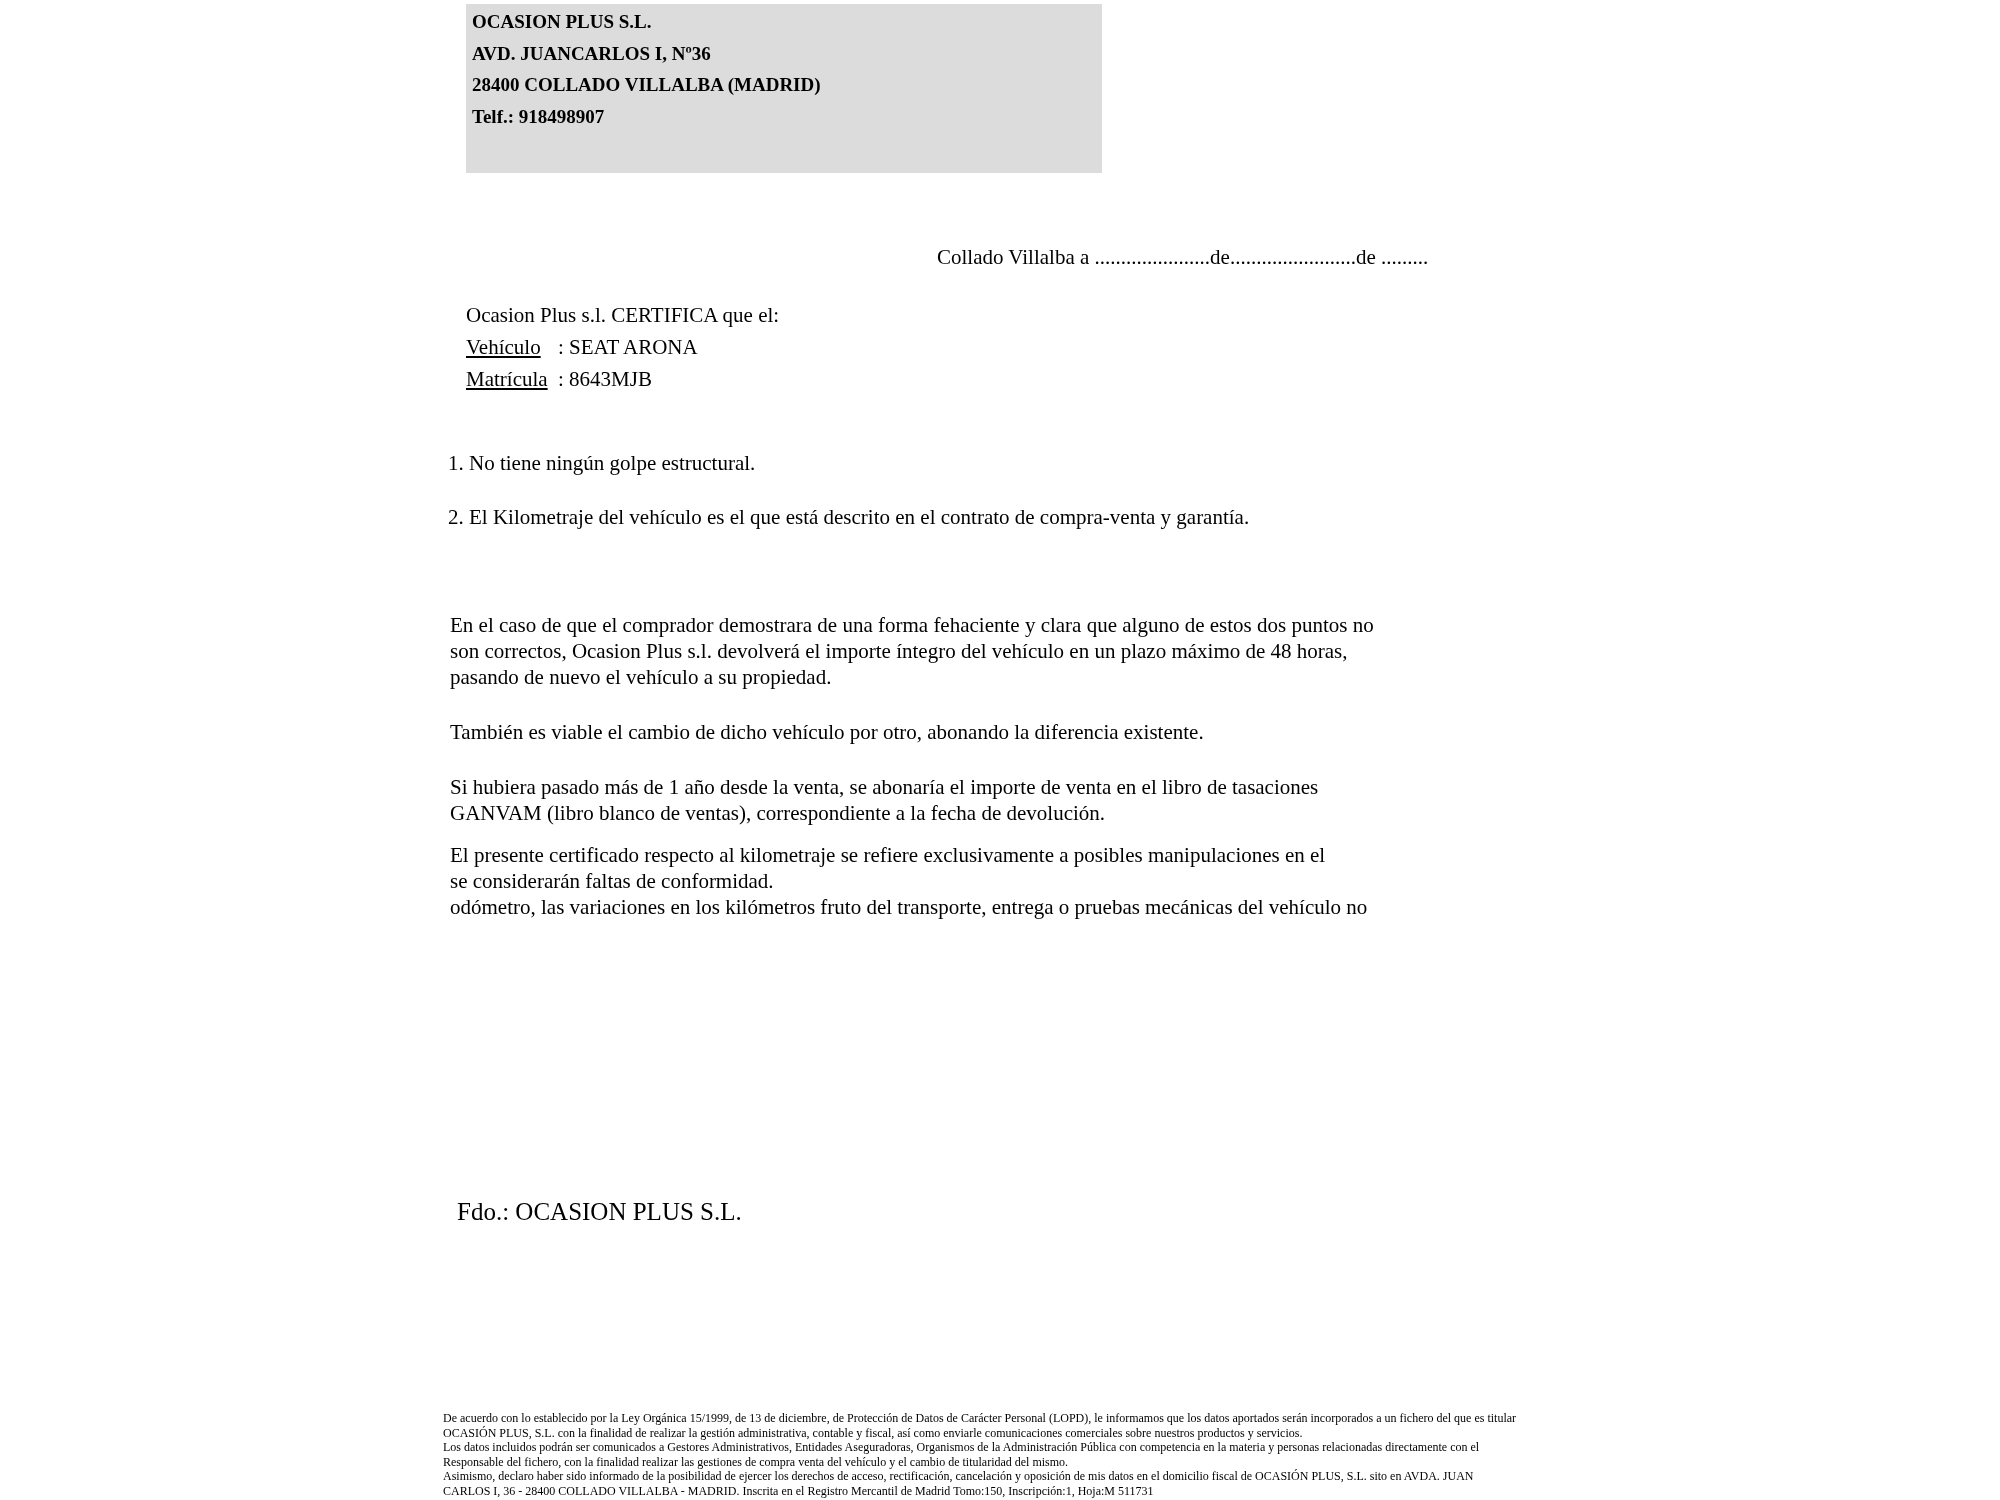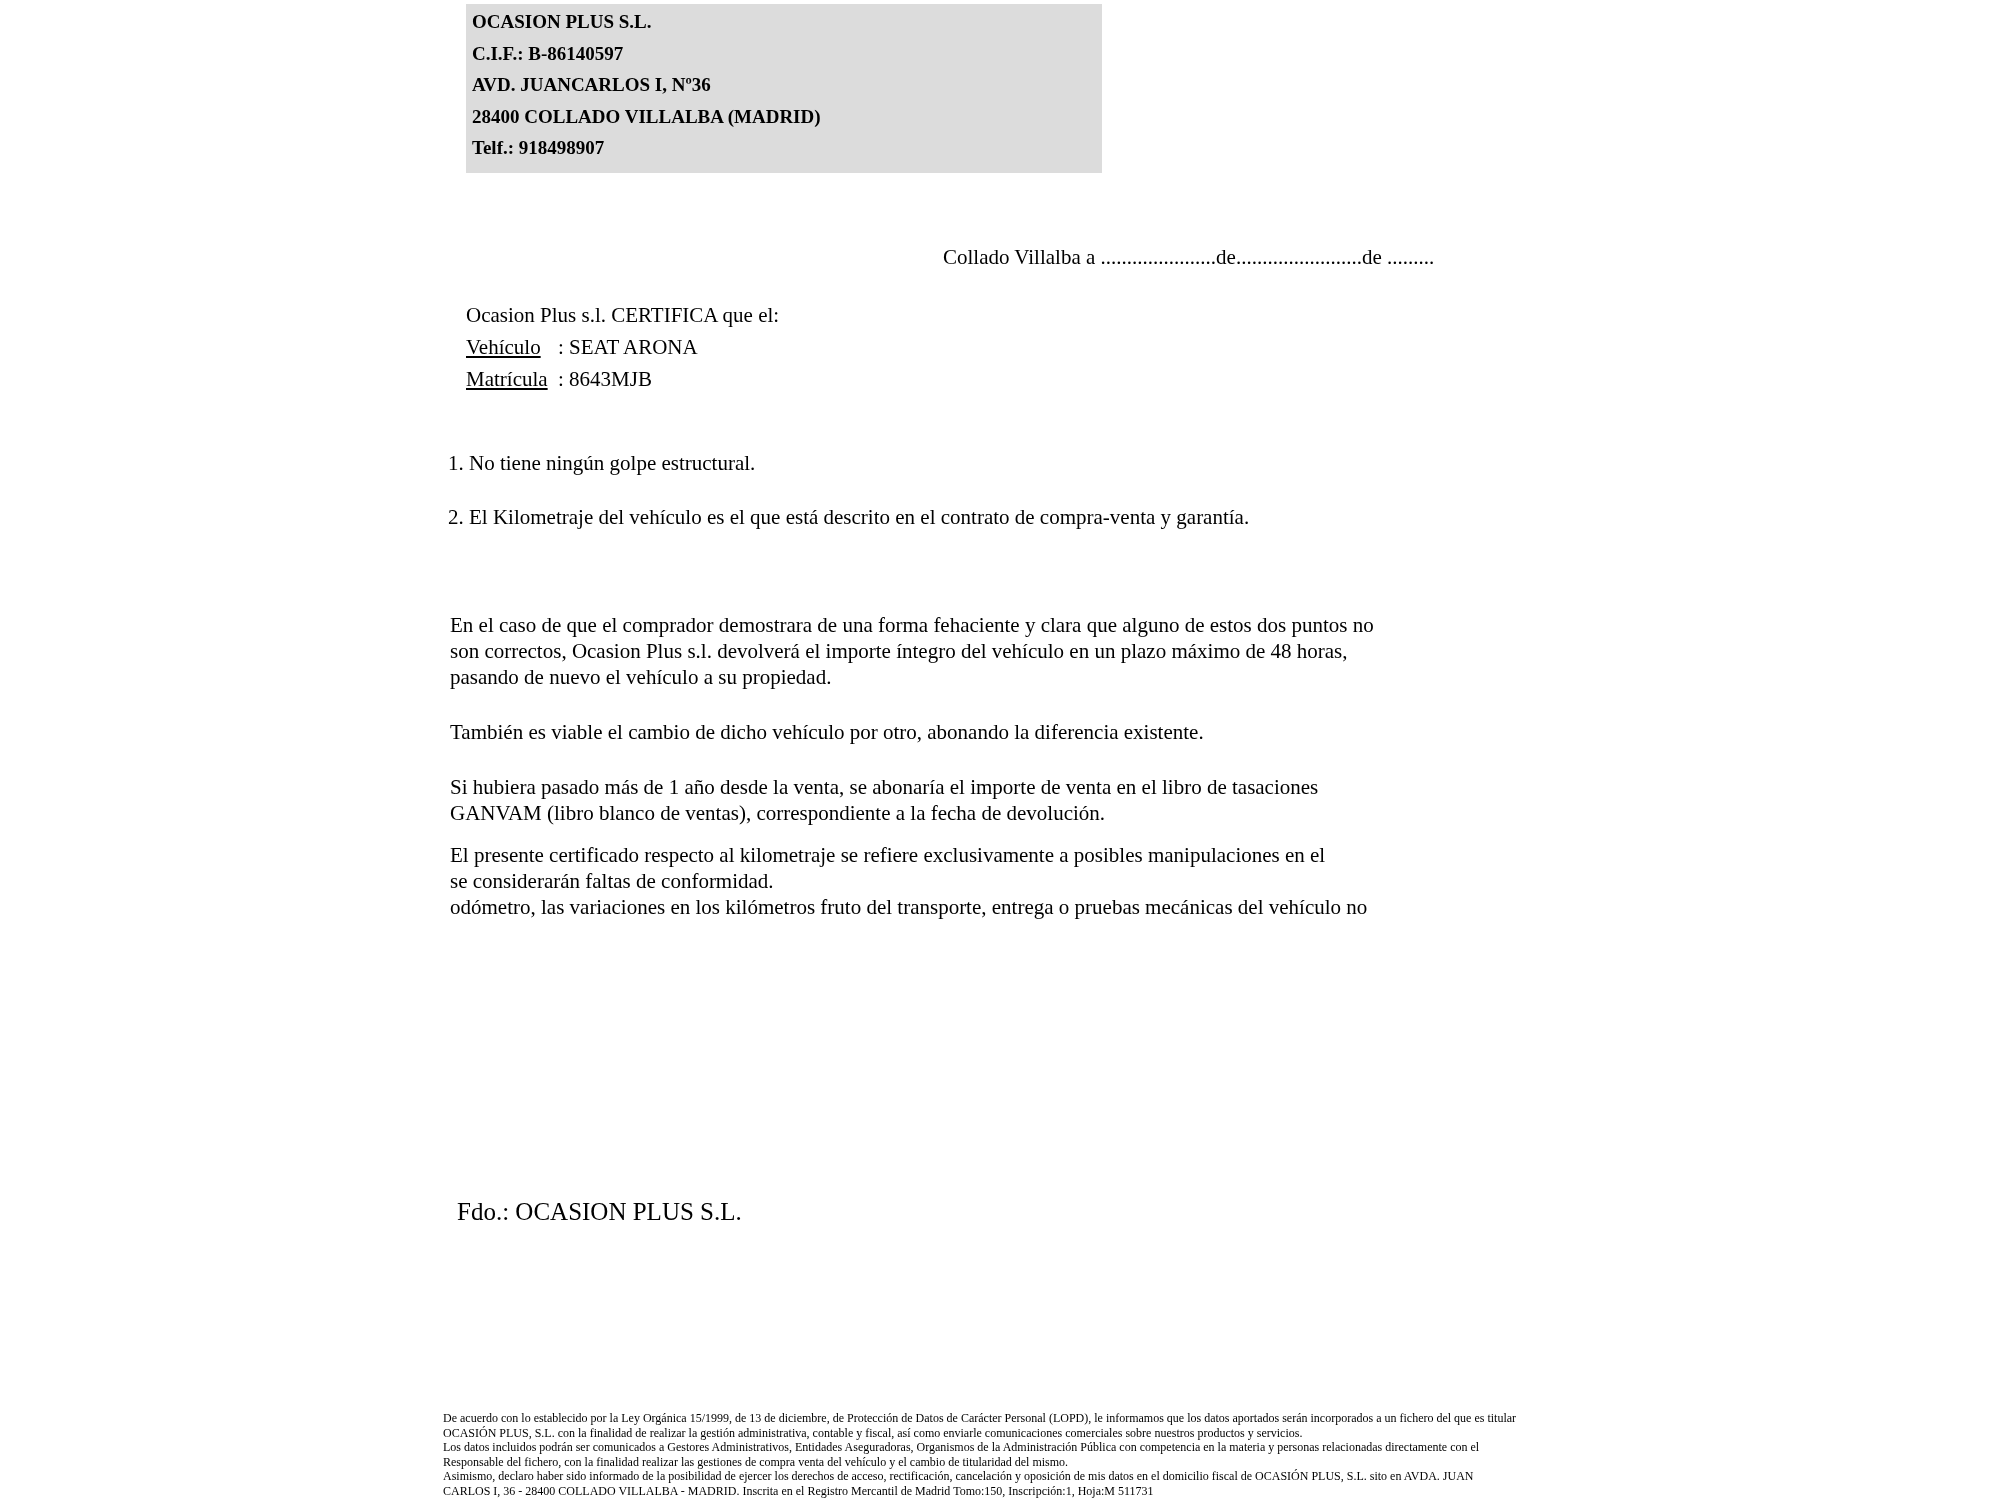--- a/index.html
+++ b/index.html
@@ -18,21 +18,21 @@
     box-sizing: border-box;
     padding: 2px 0 0 6px;
     font-weight: bold;
     font-size: 19px;
     line-height: 31.5px;
     white-space: nowrap;
   }
 
   .date-line {
     position: absolute; left: 937px; top: 244px;
-    font-size: 21px; line-height: 26px; white-space: nowrap; margin-left: 6px;
+    font-size: 21px; line-height: 26px; white-space: nowrap;
   }
 
   .certify {
     position: absolute; left: 466px; top: 299px;
     font-size: 21px; line-height: 32px; white-space: nowrap;
   }
   .kv-label { display: inline-block; width: 92px; text-decoration: underline; }
 
   .conditions {
     position: absolute; left: 448px; top: 450px;
@@ -59,21 +59,20 @@
     font-size: 12px; line-height: 14.6px; white-space: nowrap;
   }
 </style>
 </head>
 <body>
 
 <div class="page">
 
   <div class="header-box">
     <div>OCASION PLUS S.L.</div>
-    <div>C.I.F.: B-86140597</div>
     <div>AVD. JUANCARLOS I, Nº36</div>
     <div>28400 COLLADO VILLALBA (MADRID)</div>
     <div>Telf.: 918498907</div>
   </div>
 
   <div class="date-line">Collado Villalba a ......................de........................de .........</div>
 
   <div class="certify">
     <div>Ocasion Plus s.l. CERTIFICA que el:</div>
     <div>

